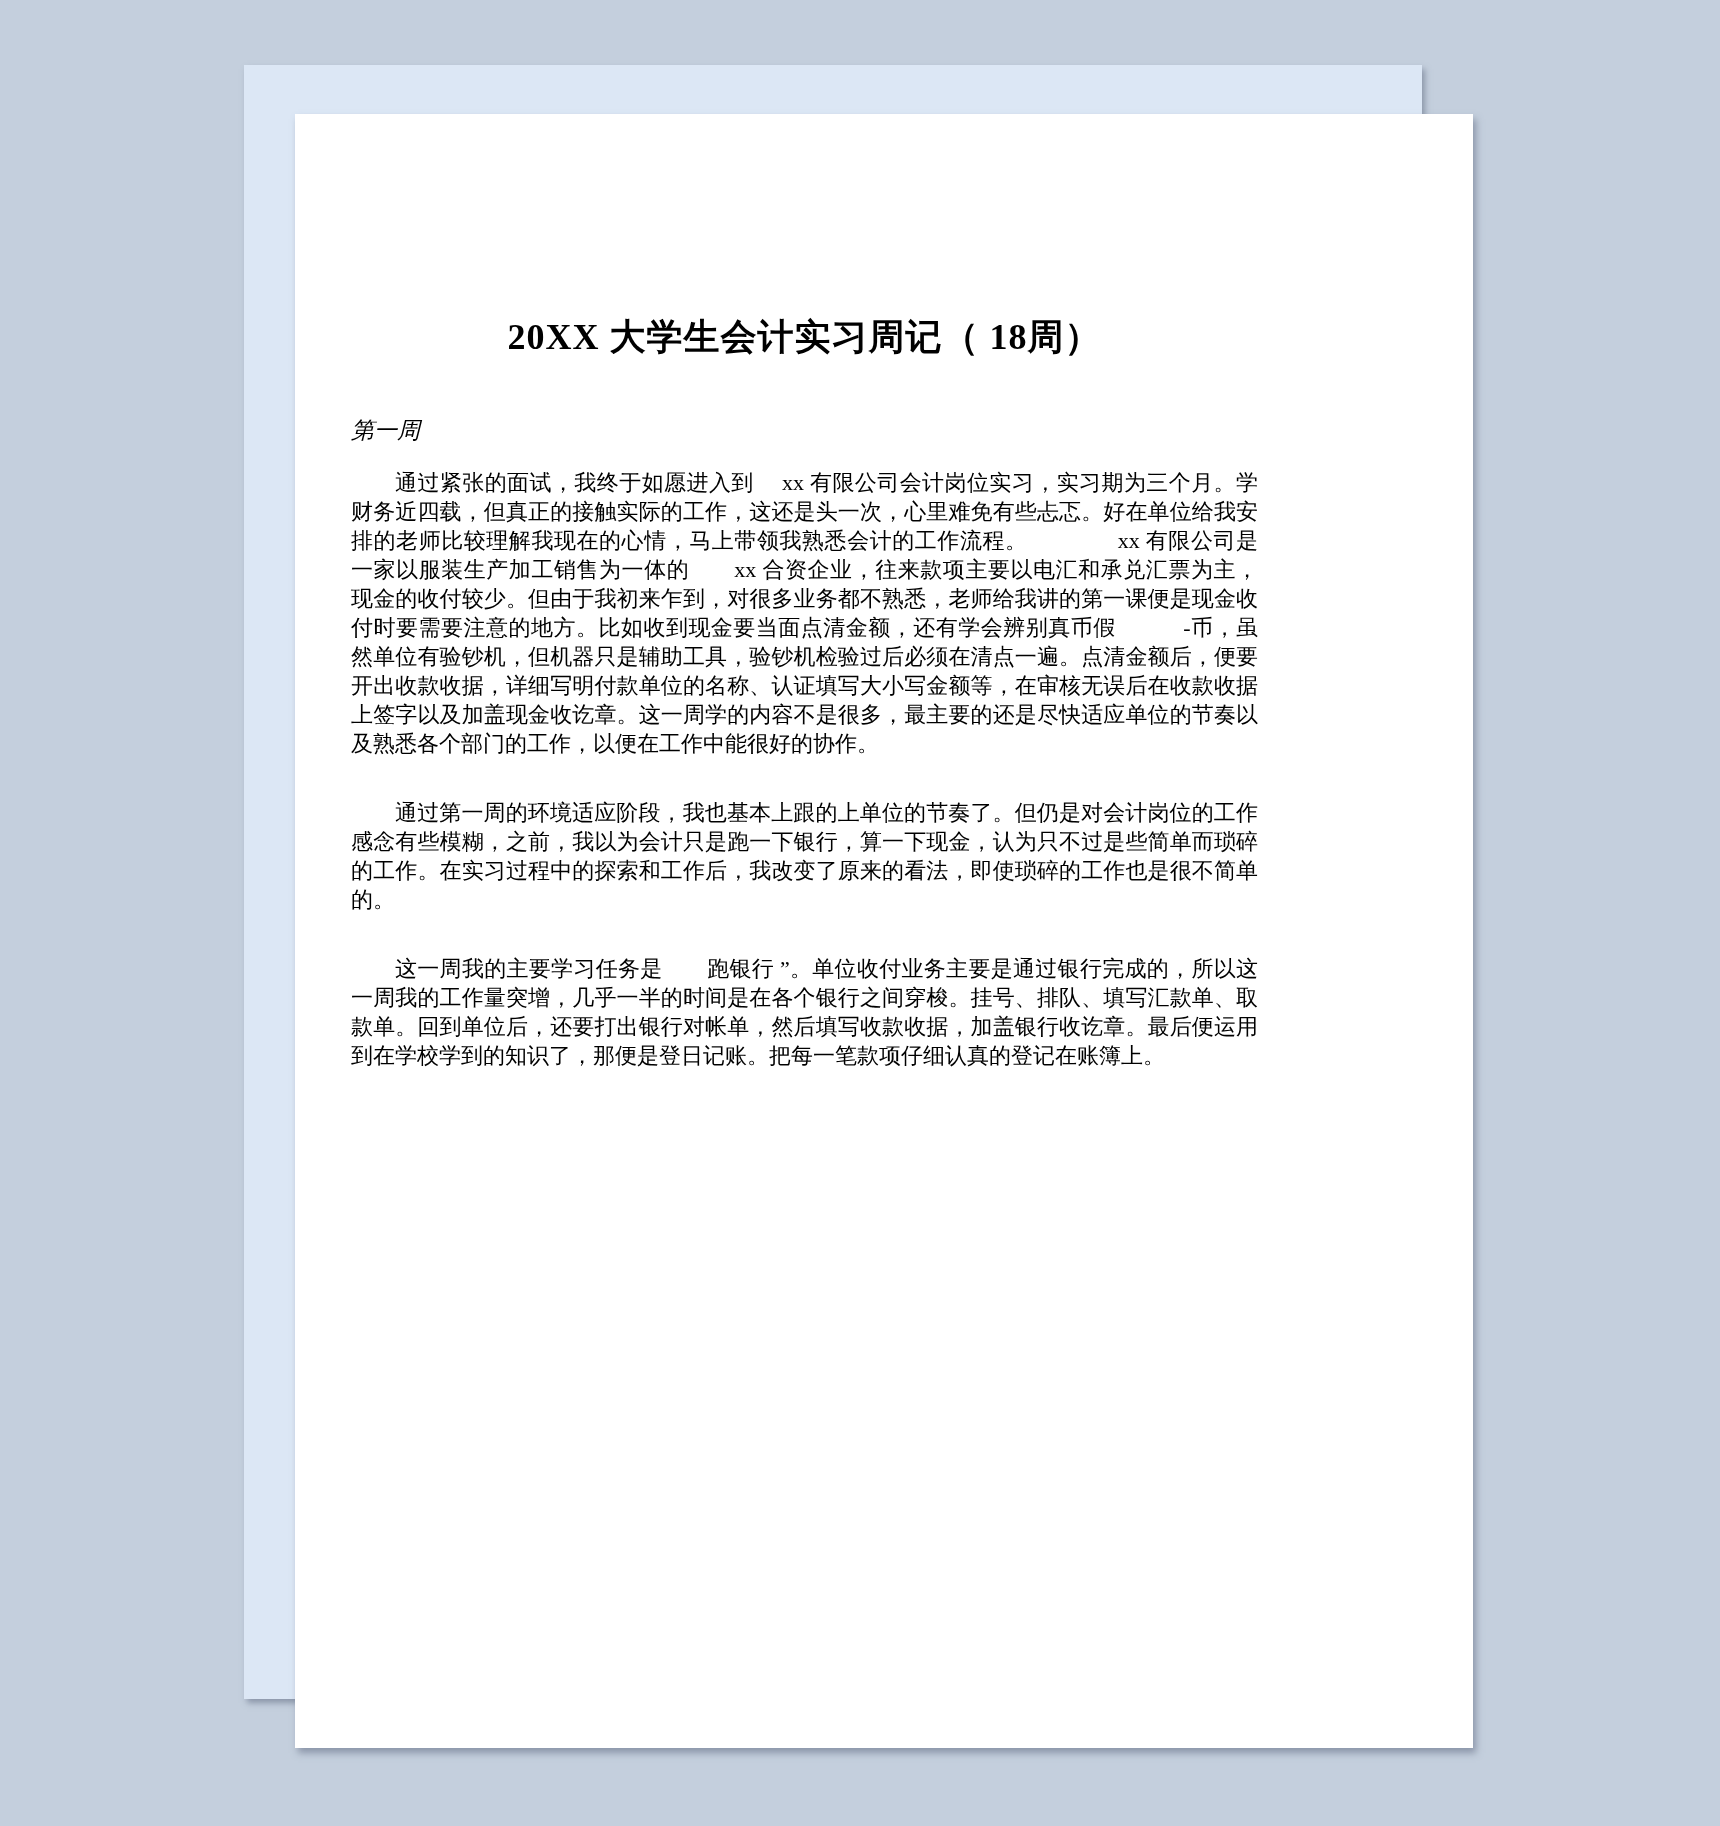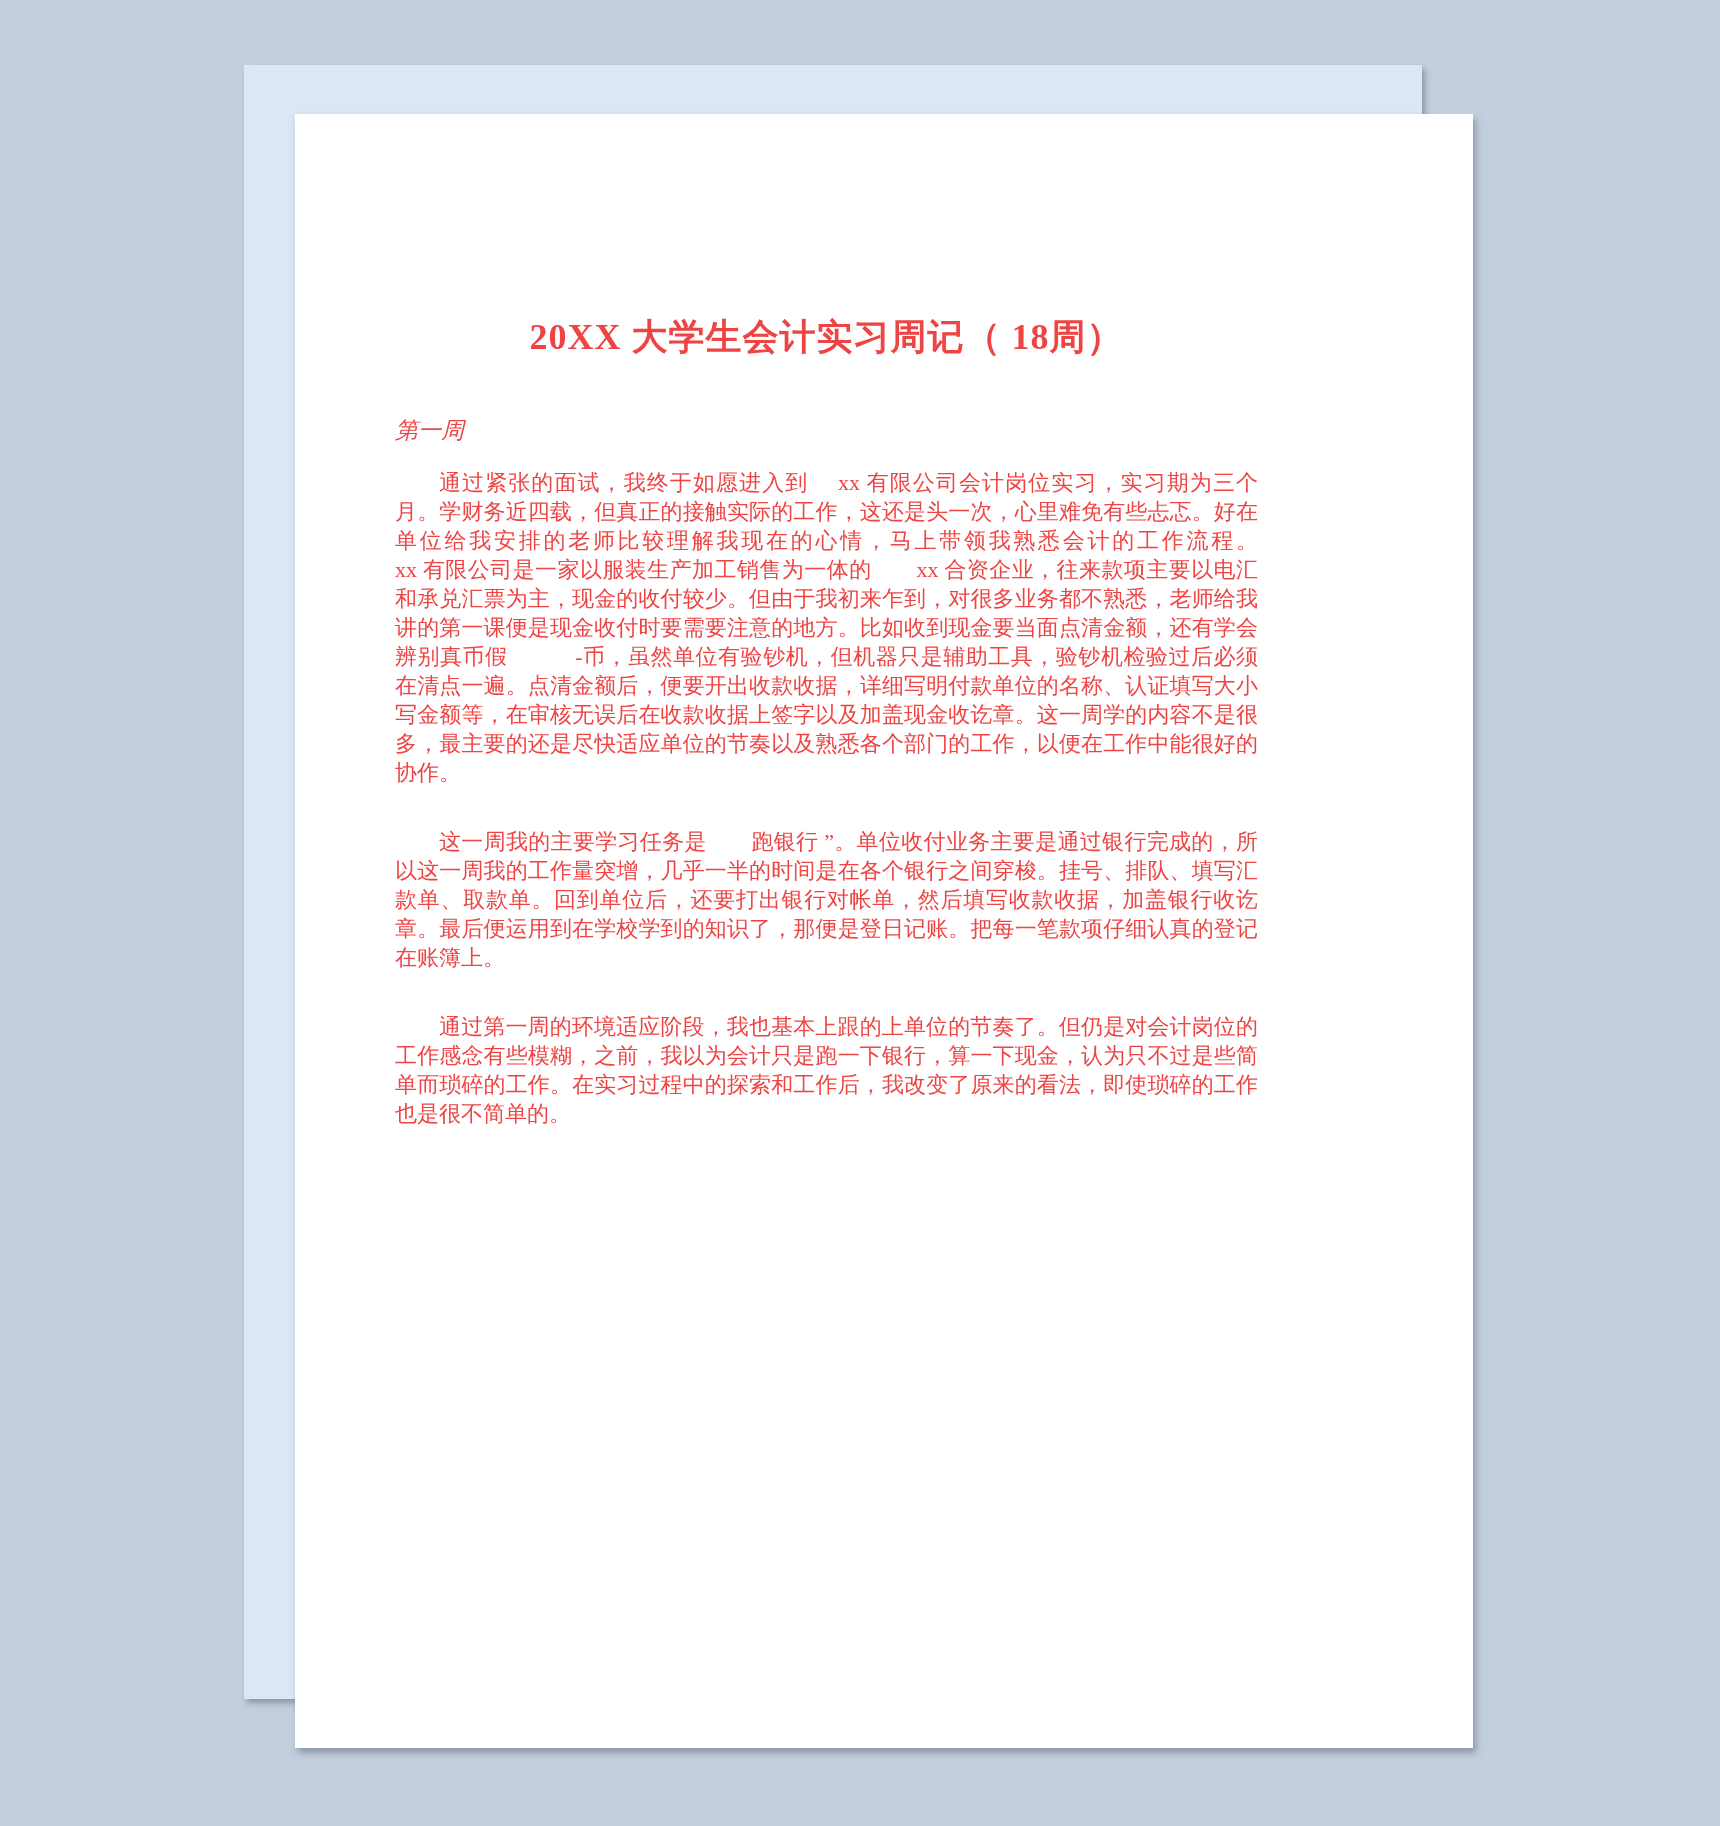--- a/index.html
+++ b/index.html
@@ -32,22 +32,22 @@
     width: 1178px;
     height: 1634px;
     background: #ffffff;
     box-shadow: 3px 5px 7px rgba(92, 104, 128, 0.55);
     overflow: hidden;
   }
   .page-content {
     box-sizing: border-box;
     width: 100%;
     height: 100%;
-    padding: 204px 215px 0 100px;
-    color: #ef4444;
+    padding: 204px 215px 0 56px;
+    color: #000000;
     border-radius: 19px;
   }
   .doc-title {
     font-size: 36px;
     line-height: 38px;
     font-weight: bold;
     text-align: center;
     margin: 0;
     letter-spacing: 1px;
     white-space: pre-wrap;
@@ -72,18 +72,18 @@
 <body>
 
 <div class="backdrop">
   <div class="sheet-behind"></div>
   <div class="page">
     <div class="page-content">
       <h1 class="doc-title">20XX 大学生会计实习周记（ 18周）</h1>
       <div id="sections">
           <div class="week-heading">第一周</div>
           <p class="para">通过紧张的面试，我终于如愿进入到　 xx 有限公司会计岗位实习，实习期为三个月。学财务近四载，但真正的接触实际的工作，这还是头一次，心里难免有些忐忑。好在单位给我安排的老师比较理解我现在的心情，马上带领我熟悉会计的工作流程。　　　　xx 有限公司是一家以服装生产加工销售为一体的　　xx 合资企业，往来款项主要以电汇和承兑汇票为主，现金的收付较少。但由于我初来乍到，对很多业务都不熟悉，老师给我讲的第一课便是现金收付时要需要注意的地方。比如收到现金要当面点清金额，还有学会辨别真币假　　　-币，虽然单位有验钞机，但机器只是辅助工具，验钞机检验过后必须在清点一遍。点清金额后，便要开出收款收据，详细写明付款单位的名称、认证填写大小写金额等，在审核无误后在收款收据上签字以及加盖现金收讫章。这一周学的内容不是很多，最主要的还是尽快适应单位的节奏以及熟悉各个部门的工作，以便在工作中能很好的协作。</p>
+          <p class="para">通过第一周的环境适应阶段，我也基本上跟的上单位的节奏了。但仍是对会计岗位的工作感念有些模糊，之前，我以为会计只是跑一下银行，算一下现金，认为只不过是些简单而琐碎的工作。在实习过程中的探索和工作后，我改变了原来的看法，即使琐碎的工作也是很不简单的。</p>
           <p class="para">这一周我的主要学习任务是　　跑银行 ”。单位收付业务主要是通过银行完成的，所以这一周我的工作量突增，几乎一半的时间是在各个银行之间穿梭。挂号、排队、填写汇款单、取款单。回到单位后，还要打出银行对帐单，然后填写收款收据，加盖银行收讫章。最后便运用到在学校学到的知识了，那便是登日记账。把每一笔款项仔细认真的登记在账簿上。</p>
-          <p class="para">通过第一周的环境适应阶段，我也基本上跟的上单位的节奏了。但仍是对会计岗位的工作感念有些模糊，之前，我以为会计只是跑一下银行，算一下现金，认为只不过是些简单而琐碎的工作。在实习过程中的探索和工作后，我改变了原来的看法，即使琐碎的工作也是很不简单的。</p>
         </div>
     </div>
   </div>
 </div>
 
 </body></html>

